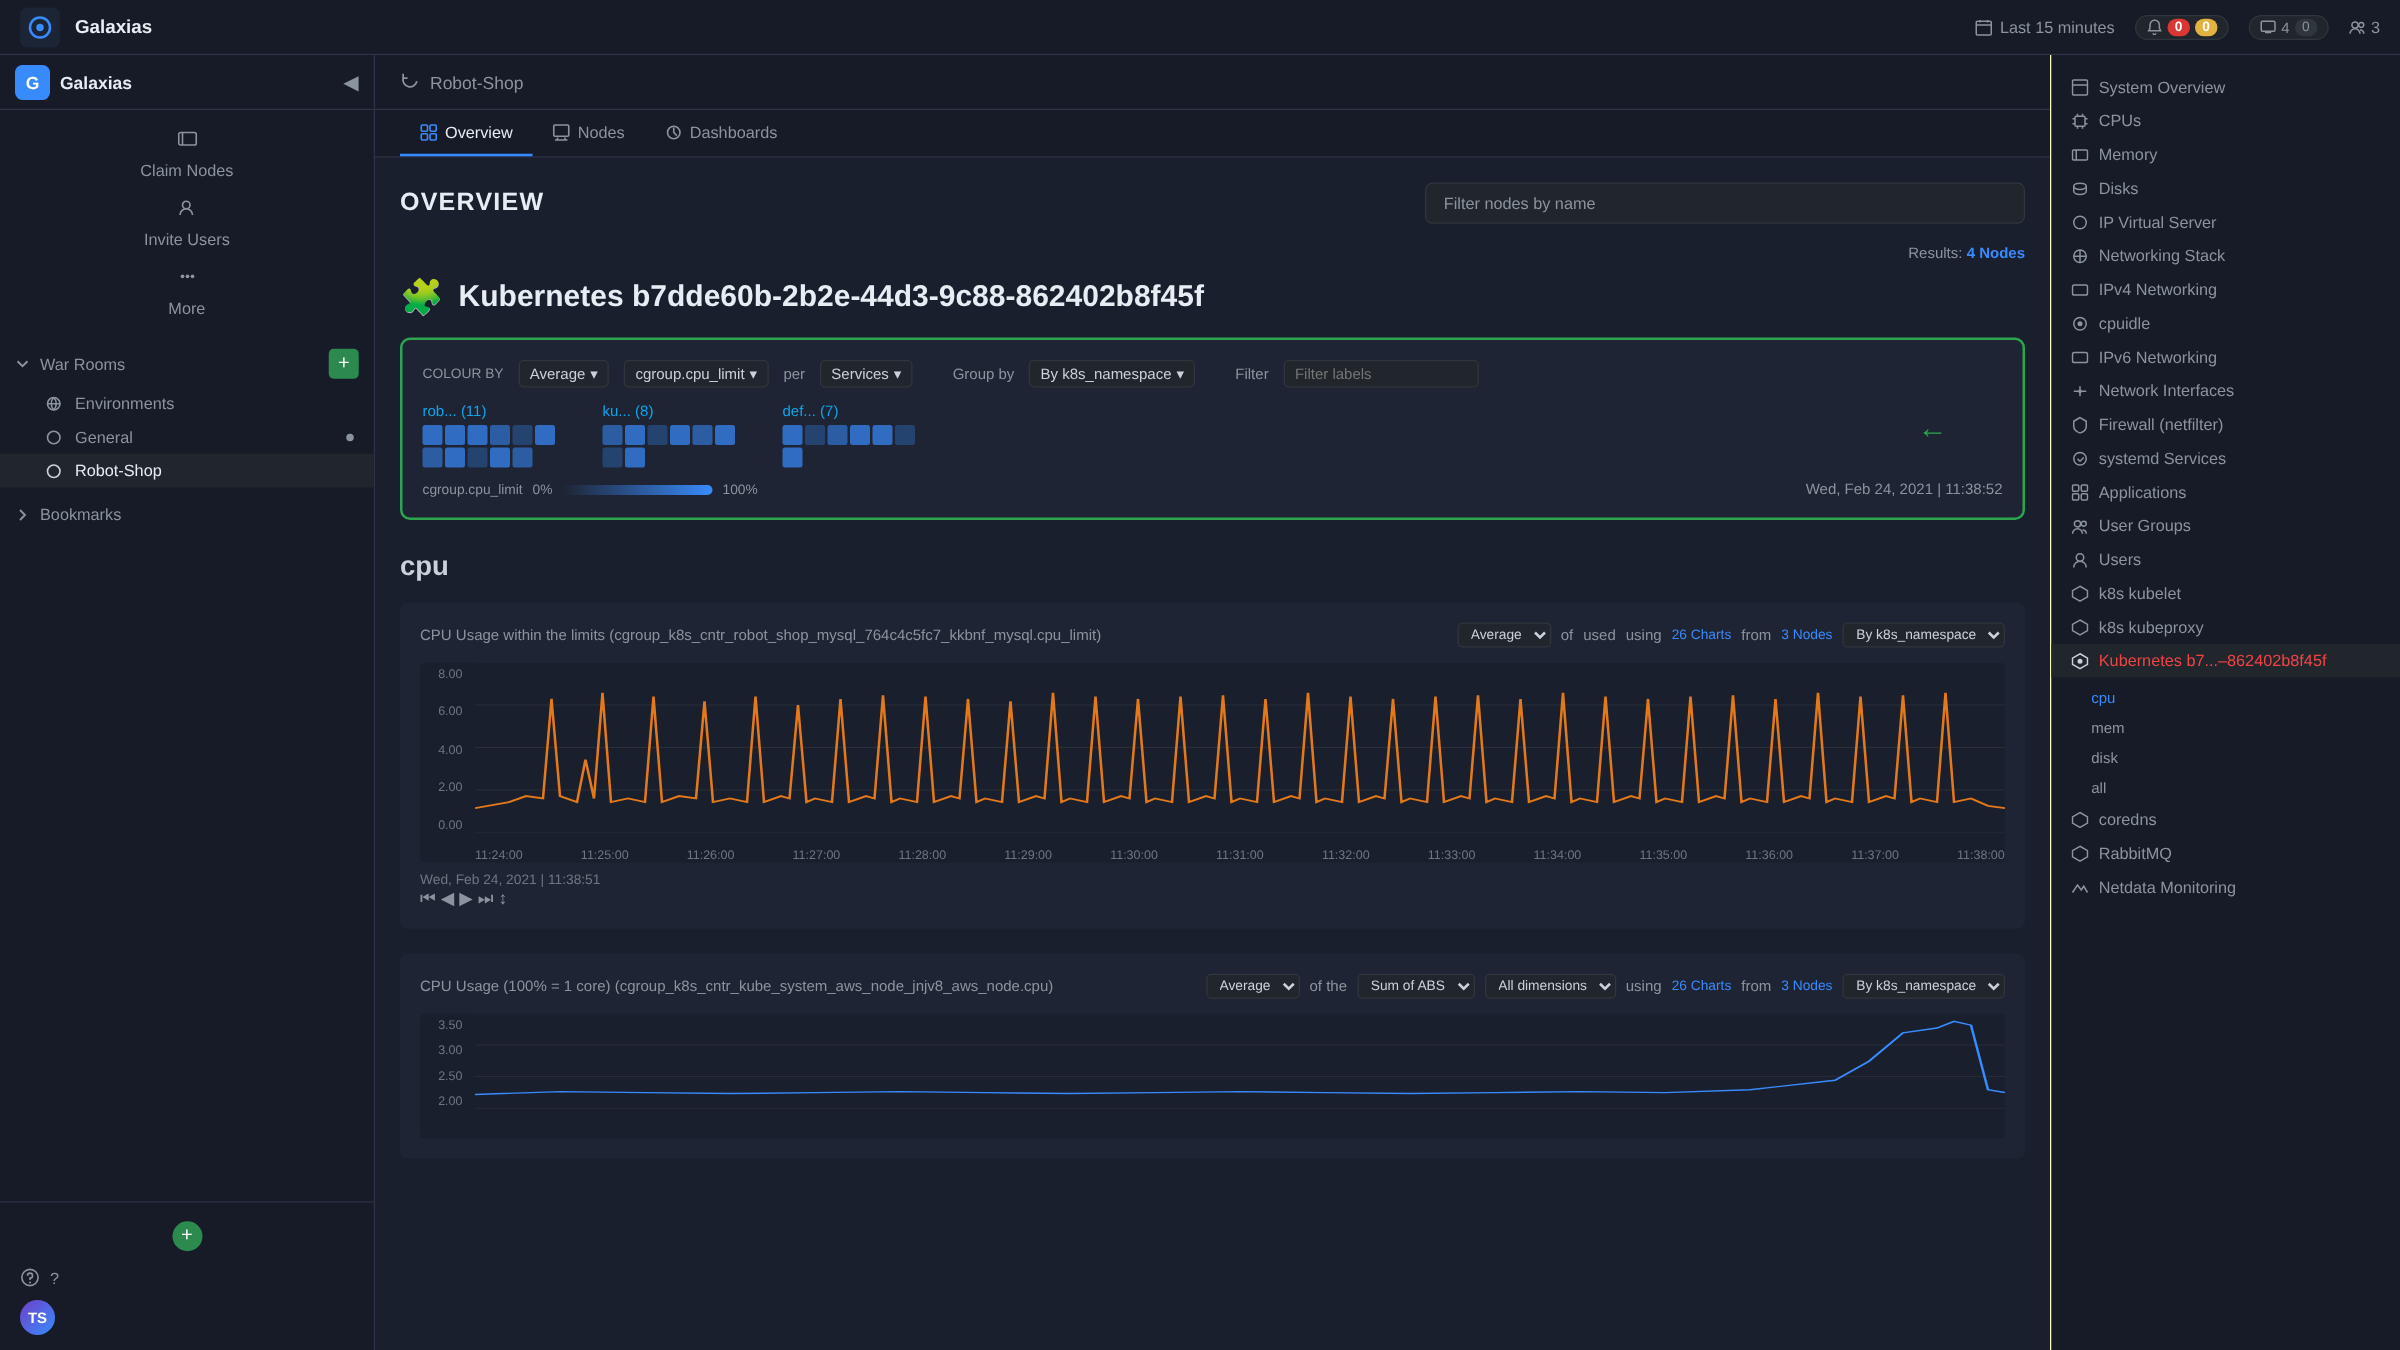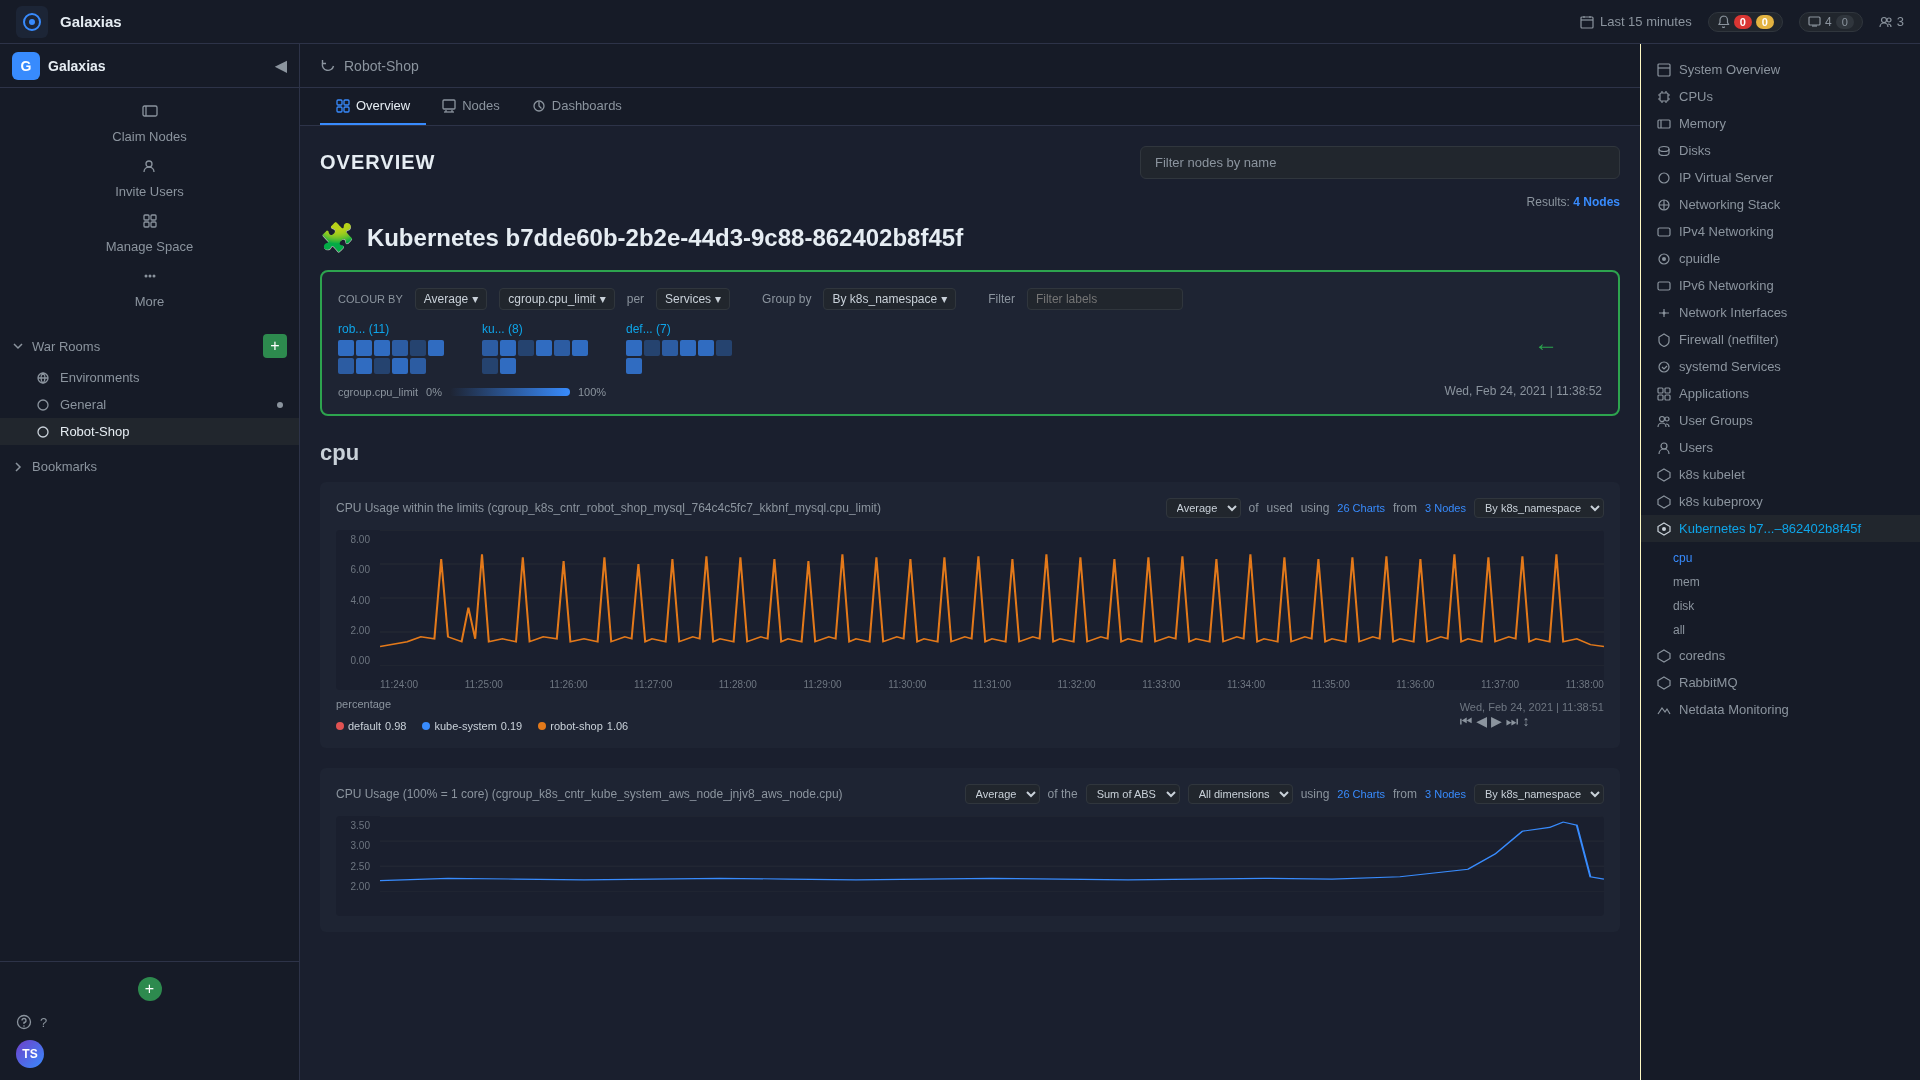--- a/index.html
+++ b/index.html
@@ -114,21 +114,21 @@
 
     
     .right-sidebar { width: 280px; background: #161b27; border-left: 1px solid #fef9c3; overflow-y: auto; flex-shrink: 0; padding: 12px 0; }
     .right-sidebar-item { display: flex; align-items: center; gap: 8px; padding: 6px 16px; cursor: pointer; font-size: 13px; color: #8b949e; }
     .right-sidebar-item svg { width: 14px; height: 14px; flex-shrink: 0; }
 
     .right-sidebar-section { margin-top: 4px; }
     .right-sidebar-child { padding: 5px 16px 5px 32px; font-size: 12px; color: #8b949e; cursor: pointer; }
     .right-sidebar-child.active-child { color: #388bfd; font-weight: 500; }
 
-    .right-sidebar-parent { display: flex; align-items: center; gap: 8px; padding: 6px 16px; cursor: pointer; font-size: 13px; color: #0ea5e9; background: #21262d; }
+    .right-sidebar-parent { display: flex; align-items: center; gap: 8px; padding: 6px 16px; cursor: pointer; font-size: 13px; color: #ef4444; background: #21262d; }
     .right-sidebar-parent svg { width: 14px; height: 14px; flex-shrink: 0; }
 
     svg { vertical-align: middle; }
     .orange-line { stroke: #e3791a; fill: none; stroke-width: 1.5; }
     .blue-line { stroke: #388bfd; fill: none; stroke-width: 1.5; }
   </style>
 </head>
 <body>
 
 <div class="topbar">
@@ -196,29 +196,20 @@
             <line x1="4" y1="3" x2="4" y2="13" stroke="#8b949e" stroke-width="1.3"></line>
           </svg>
         <span>Claim Nodes</span>
       </div>
       <div class="sidebar-item">
         <svg width="16" height="16" viewBox="0 0 16 16" fill="none">
             <circle cx="7" cy="6" r="3" stroke="#8b949e" stroke-width="1.3"></circle>
             <path d="M2 14c0-2.8 2.2-5 5-5s5 2.2 5 5" stroke="#8b949e" stroke-width="1.3"></path>
           </svg>
         <span>Invite Users</span>
-      </div>
-      <div class="sidebar-item">
-        <svg width="16" height="16" viewBox="0 0 16 16" fill="none">
-            <rect x="2" y="2" width="5" height="5" rx="1" stroke="#8b949e" stroke-width="1.3"></rect>
-            <rect x="9" y="2" width="5" height="5" rx="1" stroke="#8b949e" stroke-width="1.3"></rect>
-            <rect x="2" y="9" width="5" height="5" rx="1" stroke="#8b949e" stroke-width="1.3"></rect>
-            <rect x="9" y="9" width="5" height="5" rx="1" stroke="#8b949e" stroke-width="1.3"></rect>
-          </svg>
-        <span>Manage Space</span>
       </div>
       <div class="sidebar-item">
         <svg width="16" height="16" viewBox="0 0 16 16" fill="none">
             <circle cx="4" cy="8" r="1.5" fill="#8b949e"></circle>
             <circle cx="8" cy="8" r="1.5" fill="#8b949e"></circle>
             <circle cx="12" cy="8" r="1.5" fill="#8b949e"></circle>
           </svg>
         <span>More</span>
       </div>
     </div>
@@ -478,40 +469,20 @@
               <span>11:32:00</span>
               <span>11:33:00</span>
               <span>11:34:00</span>
               <span>11:35:00</span>
               <span>11:36:00</span>
               <span>11:37:00</span>
               <span>11:38:00</span>
           </div>
         </div>
         <div class="chart-footer">
-          <div>
-            <span class="pct-label">percentage</span>
-            <div class="chart-legend">
-              <div class="legend-item">
-                <div class="legend-dot" style="background:#e05252;"></div>
-                <span>default</span>
-                <span>0.98</span>
-              </div>
-              <div class="legend-item">
-                <div class="legend-dot" style="background:#388bfd;"></div>
-                <span>kube-system</span>
-                <span>0.19</span>
-              </div>
-              <div class="legend-item">
-                <div class="legend-dot" style="background:#e3791a;"></div>
-                <span>robot-shop</span>
-                <span>1.06</span>
-              </div>
-            </div>
-          </div>
           <div>
             <div class="chart-timestamp">Wed, Feb 24, 2021 | 11:38:51</div>
             <div class="chart-nav">
               <span>⏮</span>
               <span>◀</span>
               <span>▶</span>
               <span>⏭</span>
               <span>↕</span>
             </div>
           </div>

